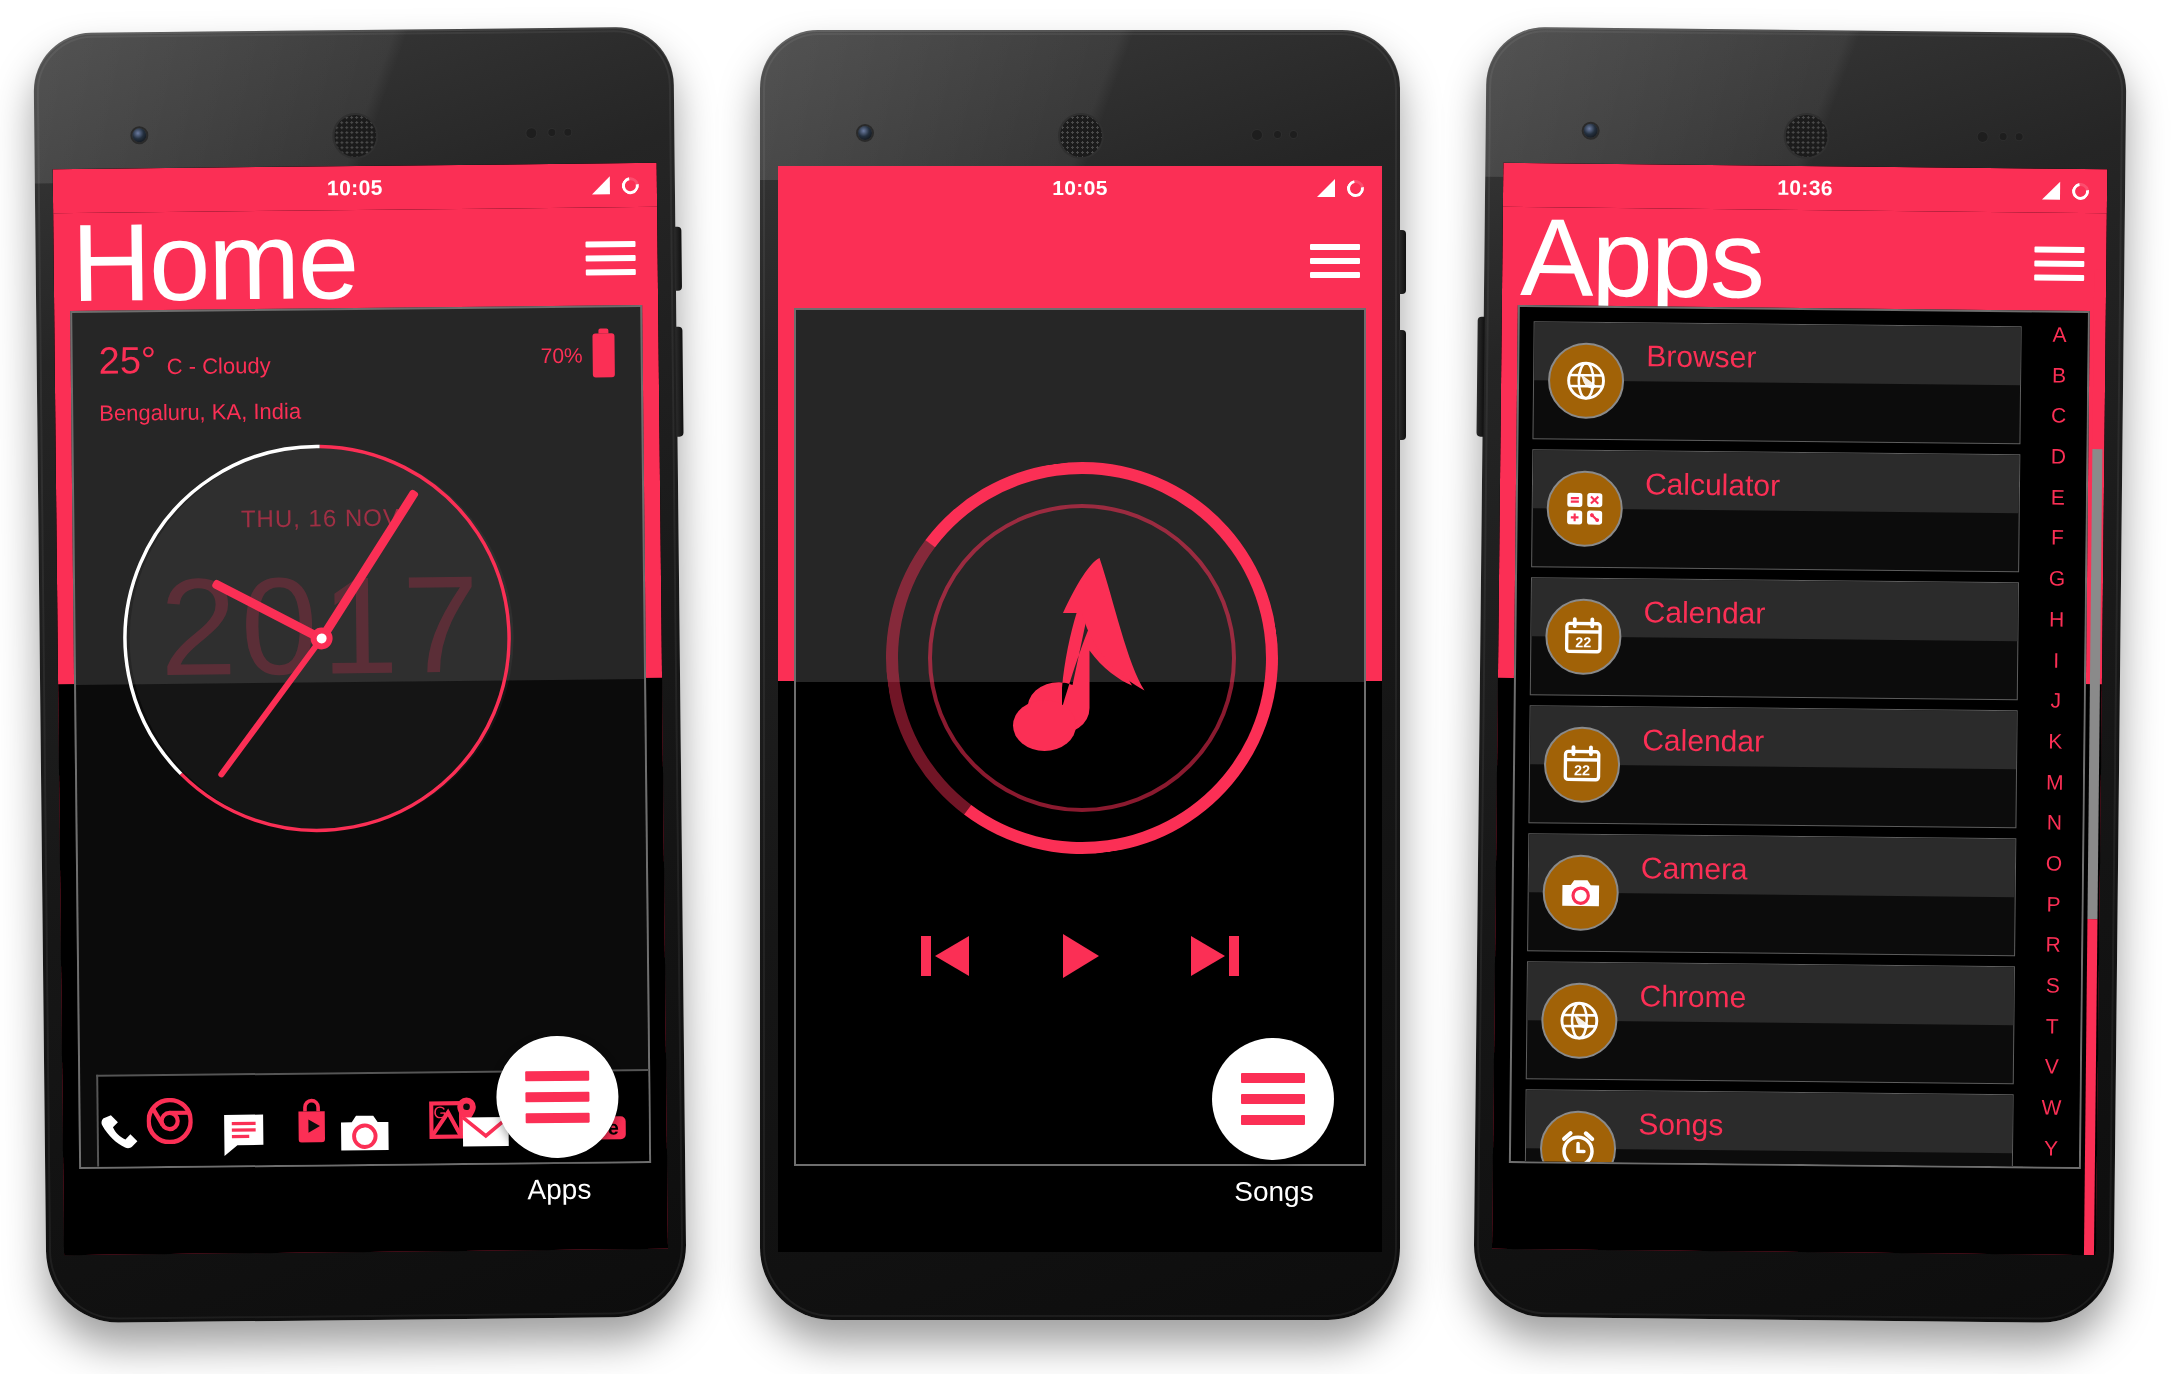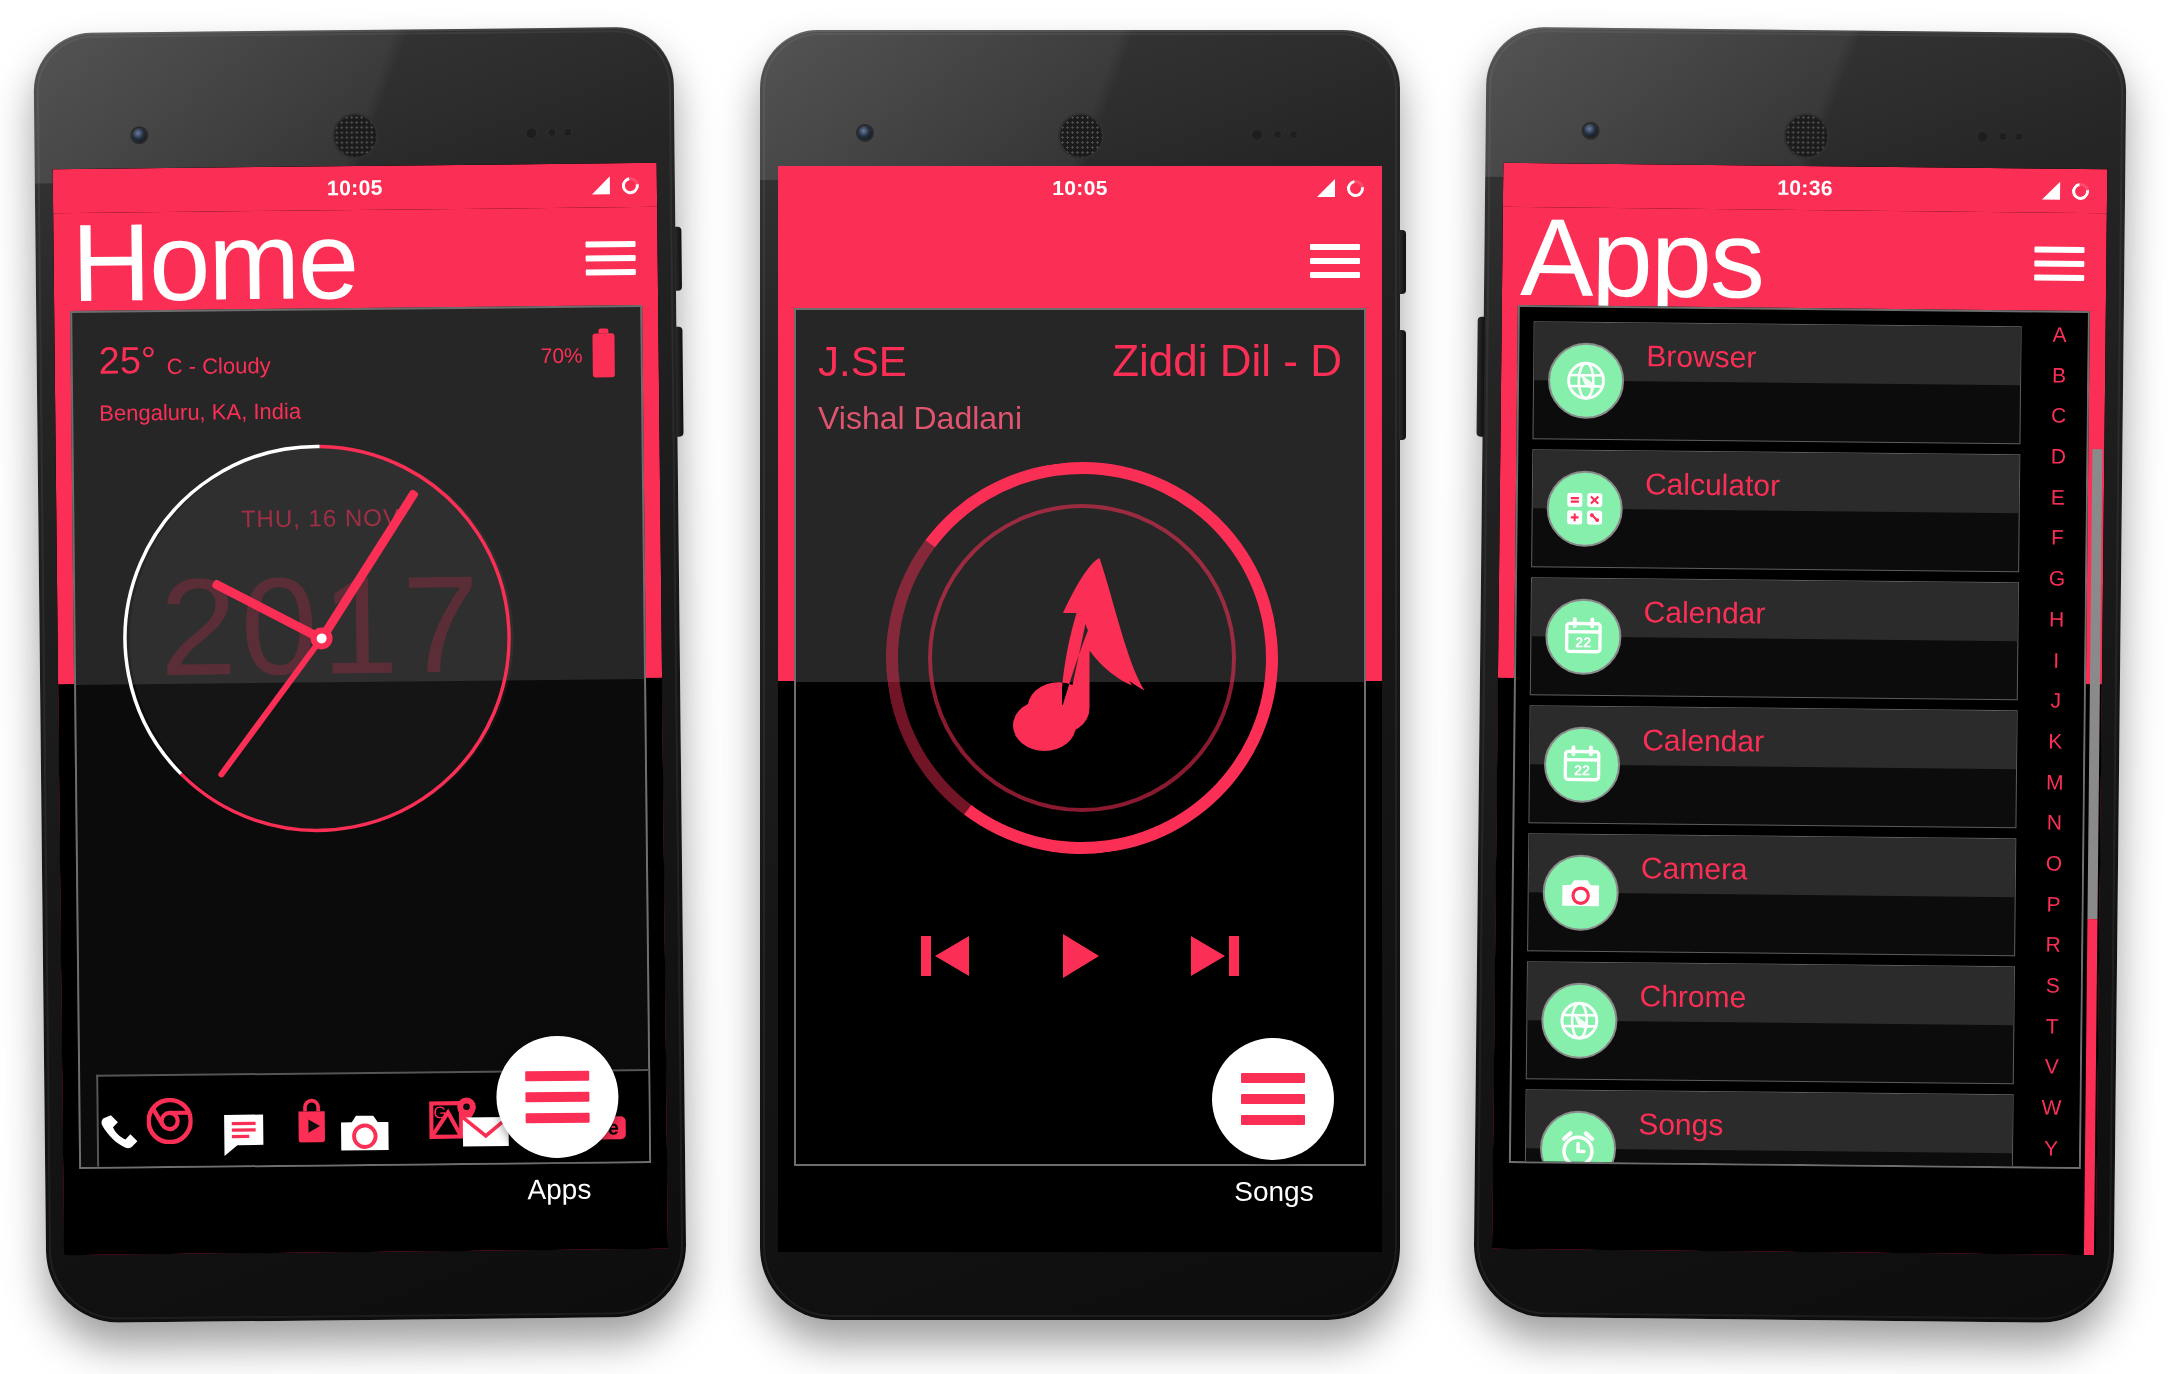--- a/index.html
+++ b/index.html
@@ -221,21 +221,21 @@
     display:flex;
   }
   .apps-list { flex:1; padding:14px 10px 0 14px; }
   .app-row {
     position:relative; height:118px; margin-bottom:10px;
     border:1.5px solid #5d5d5d; background:#0c0c0c;
   }
   .app-row .rowtop { position:absolute; left:0; top:0; width:100%; height:58px; background:#2b2b2b; }
   .app-icon {
     position:absolute; left:14px; top:50%; transform:translateY(-50%);
-    width:76px;height:76px;border-radius:50%; background:#86efac;
+    width:76px;height:76px;border-radius:50%; background:#a16207;
     border:2px solid #8a8a8a;
     display:flex;align-items:center;justify-content:center;
     z-index:2;
   }
   .app-name {
     position:absolute; left:112px; top:16px;
     font-size:30px; color:#fb2f55; z-index:2;
   }
   .alpha-bar {
     width:56px; background:#000; color:#fb2f55;
@@ -420,27 +420,20 @@
 
       <div class="hamburger">
         <span></span>
           <span></span>
           <span></span>
       </div>
 
       <div class="music-card">
         <div class="darkhalf"></div>
 
-        <div class="mc-top">
-          <div class="mc-row">
-            <div class="mc-album">J.SE</div>
-            <div class="mc-title">Ziddi Dil - D</div>
-          </div>
-          <div class="mc-artist">Vishal Dadlani</div>
-        </div>
 
         <div class="art">
           <div class="ring-outer"></div>
           <div class="ring-inner"></div>
           <svg class="note" width="170" height="210" viewBox="0 0 34 42">
             <path d="M20.5 1 C17.5 6 14 16 13 27 l0 4 c3 -10 5.5 -17 7.5 -20.5 C22 15 24.5 22 27 26.5 c-2.5 -1 -6 -3.5 -8.5 -7 l0 11.5 a6.2 5.2 0 1 1 -3.4 -4.6" fill="#fb2f55"></path>
             <ellipse cx="9.5" cy="34.5" rx="6.3" ry="5.1" fill="#fb2f55"></ellipse>
             <path d="M13.2 12 C16 6 18.5 2 20.5 1 C23.5 10 26 22 29.5 27.5 C25 25 19 20 17 12 z" fill="#fb2f55"></path>
           </svg>
         </div>

